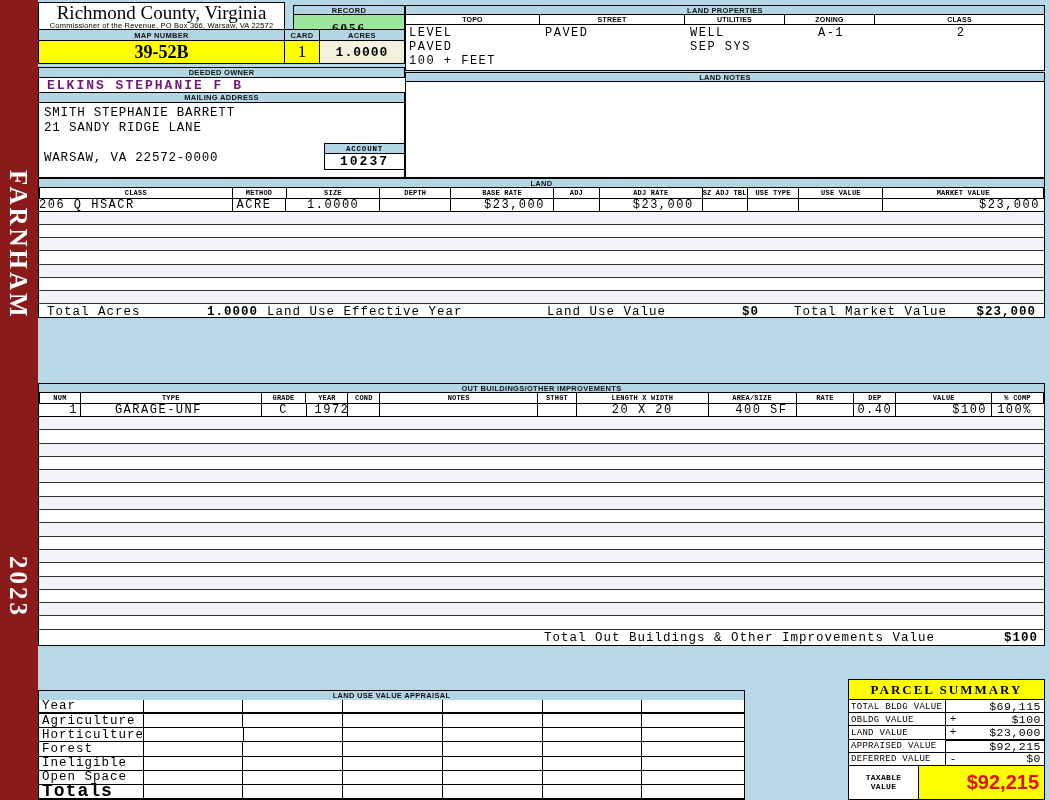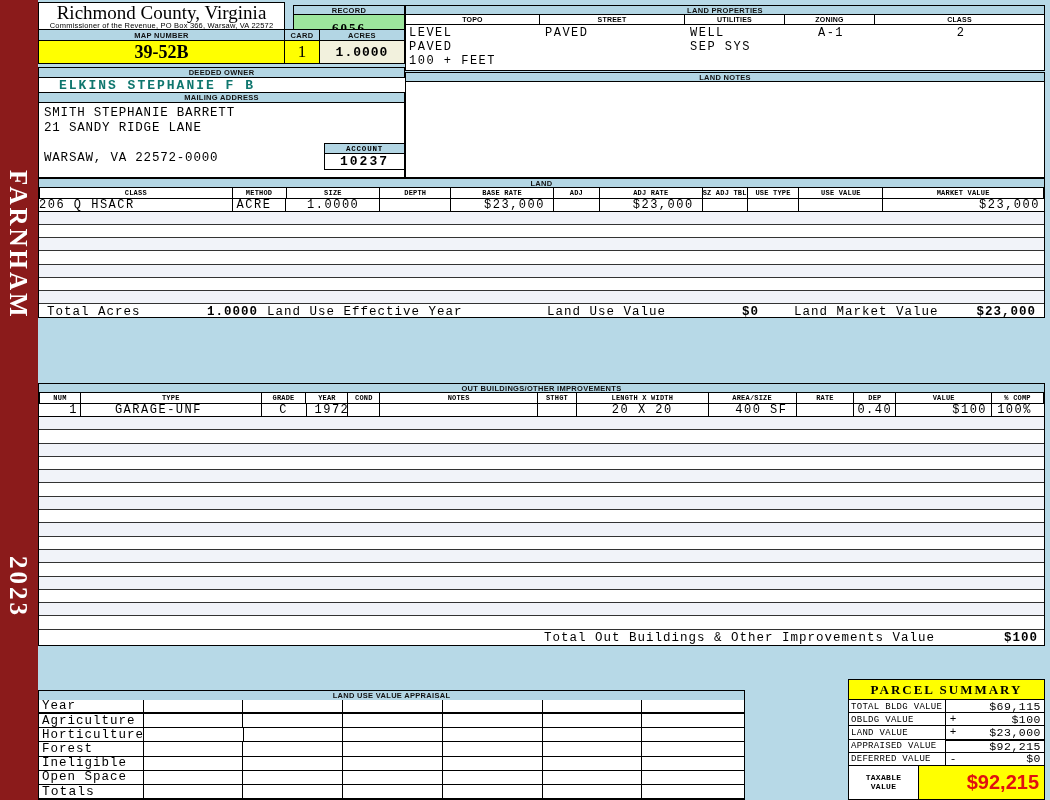--- a/index.html
+++ b/index.html
@@ -45,22 +45,22 @@
   .card-val   { left:284px; top:40px; width:36px;  height:24px; background:#ffff00;
     display:flex; align-items:center; justify-content:center;
     font-family:"Liberation Serif", serif; font-size:17px; }
   .acres-val  { left:319px; top:40px; width:86px;  height:24px; background:#f2f1dd;
     display:flex; align-items:center; justify-content:center;
     font-weight:bold; font-size:13px; letter-spacing:1px; }
 
   
   .deeded-bar  { left:38px; top:67px; width:367px; height:11px; }
   .owner-row   { left:38px; top:77px; width:428px; height:16px;
-    display:flex; align-items:center; padding-left:20px;
-    color:#0f766e; font-weight:bold; font-size:13px; letter-spacing:2px; }
+    display:flex; align-items:center; padding-left:8px;
+    color:#701a75; font-weight:bold; font-size:13px; letter-spacing:2px; }
   .mailing-bar { left:38px; top:92px; width:367px; height:11px; }
   .address-box { left:38px; top:102px; width:367px; height:76px; font-size:12.5px; letter-spacing:.8px; }
   .addr-line { position:absolute; left:5px; height:15px; line-height:15px; white-space:pre; }
   .account-bar { position:absolute; right:-1px; top:40px; width:81px; height:11px;
     border:1px solid #000; background:#b3d6e4; display:flex; align-items:center; justify-content:center;
     font-size:7.5px; font-weight:bold; }
   .account-val { position:absolute; right:-1px; top:50px; width:81px; height:17px;
     border:1px solid #000; background:#fff; display:flex; align-items:center; justify-content:center;
     font-weight:bold; font-size:13px; letter-spacing:2px; }
 
@@ -113,21 +113,21 @@
 
   
   .luva-bar { left:38px; top:690px; width:707px; height:11px; }
   .luva-table { left:38px; top:700px; width:707px; height:100px; background:#fff; border-top:none; }
   .luva-row { display:flex; height:14.15px; border-bottom:1px solid #000; }
   .luva-row.thick { border-bottom-width:2px; }
   .luva-label { width:105px; border-right:1px solid #000; padding-left:3px;
     font-size:12.5px; letter-spacing:1px; display:flex; align-items:center; }
   .luva-cell { width:100px; border-right:1px solid #000; }
   .luva-cell:last-child { width:102px; border-right:none; }
-  .luva-row.totals .luva-label { font-weight:normal; font-size:13px; }
+  .luva-row.totals .luva-label { font-weight:bold; font-size:18px; }
 
   
   .psum { left:848px; top:679px; width:197px; height:121px; }
   .ps-title { height:20px; background:#ffff00; border-bottom:1px solid #000;
     display:flex; align-items:center; justify-content:center;
     font-family:"Liberation Serif", serif; font-weight:bold; font-size:13px; letter-spacing:2px; }
   .ps-row { display:flex; height:13.2px; border-bottom:1px solid #000; }
   .ps-label { width:97px; border-right:1px solid #000; padding:1px 0 0 2px;
     font-size:9px; letter-spacing:.3px; display:flex; align-items:center; white-space:nowrap; }
   .ps-op { width:14px; font-size:11px; display:flex; align-items:center; justify-content:center; }
@@ -236,21 +236,21 @@
       <div class="erow"></div>
         <div class="erow"></div>
         <div class="erow"></div>
     </div>
     <div class="land-total">
       <span class="tot-item" style="left:8px">Total Acres</span>
       <span class="tot-item b" style="left:168px">1.0000</span>
       <span class="tot-item" style="left:228px">Land Use Effective Year</span>
       <span class="tot-item" style="left:508px">Land Use Value</span>
       <span class="tot-item b" style="left:660px;width:60px;text-align:right">$0</span>
-      <span class="tot-item" style="left:755px">Land Market Value</span>
+      <span class="tot-item" style="left:755px">Total Market Value</span>
       <span class="tot-item b" style="right:8px">$23,000</span>
     </div>
   </div>
 
   <div class="bar ob-bar">OUT BUILDINGS/OTHER IMPROVEMENTS</div>
   <div class="box ob-table mono">
     <div class="trow ob-hdr">
       <div class="hcell" style="width:42px">NUM</div>
       <div class="hcell" style="width:181px">TYPE</div>
       <div class="hcell" style="width:45px">GRADE</div>

